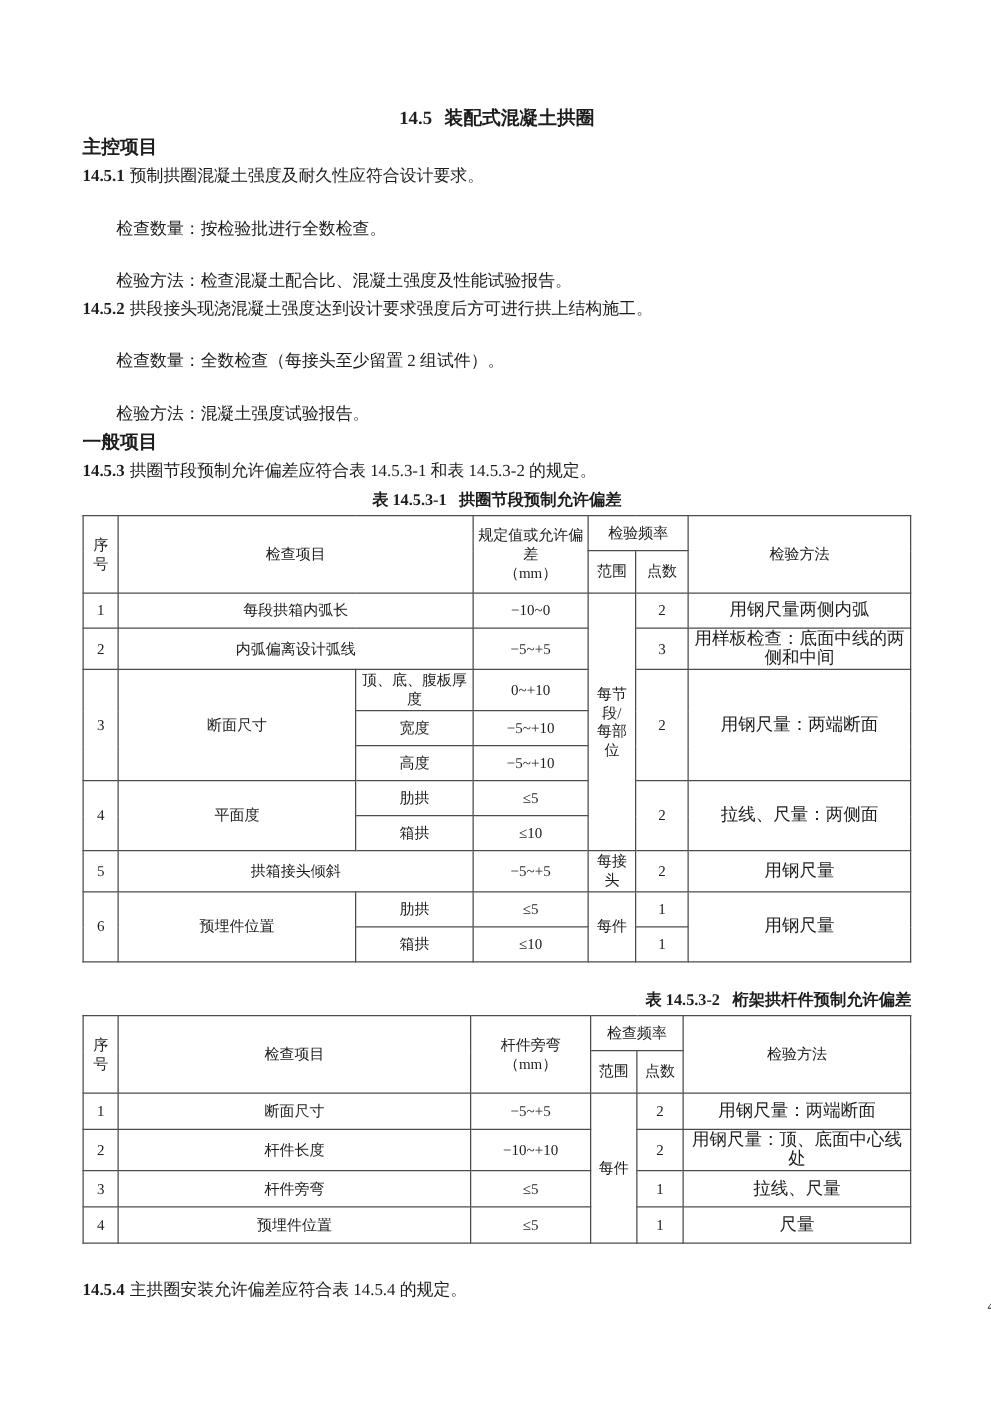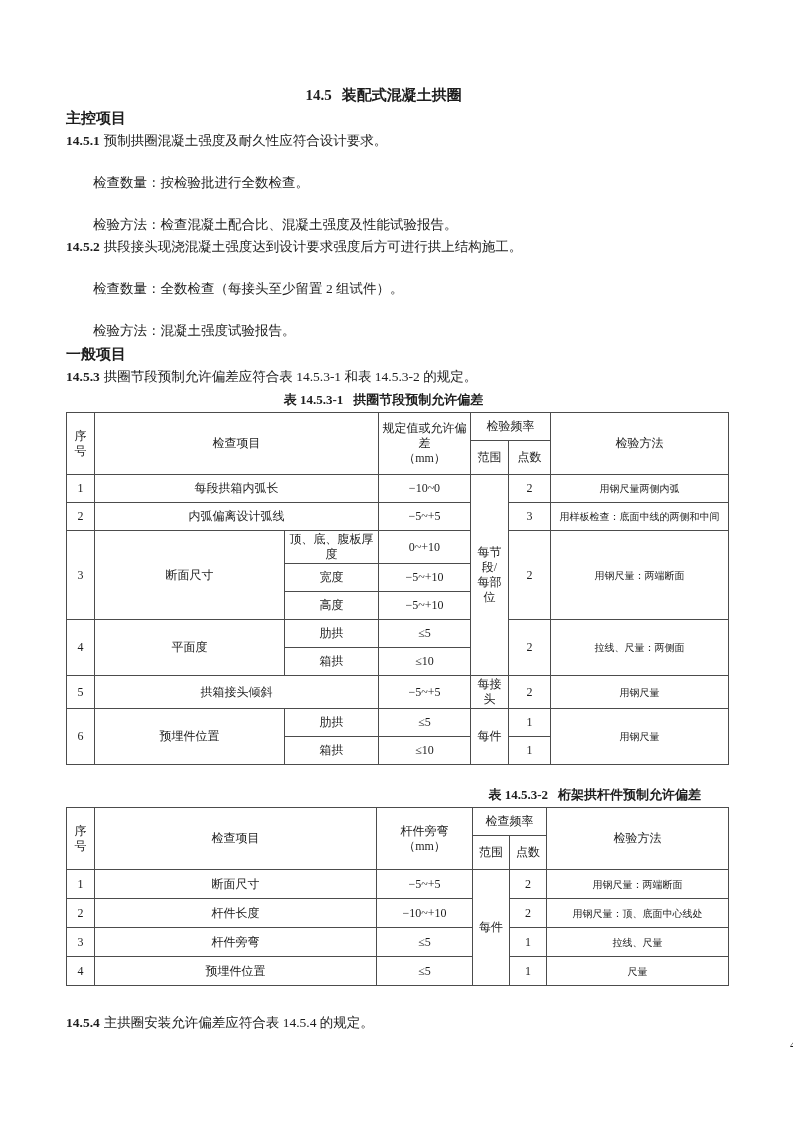--- a/index.html
+++ b/index.html
@@ -1,36 +1,36 @@
 <!DOCTYPE html>
 <html><head>
 <meta charset="utf-8">
 <style>
   html,body{margin:0;padding:0;}
   body{
     width:793px;height:1123px;background:#ffffff;position:relative;
     font-family:"Liberation Serif","DejaVu Serif",serif;
     color:#1d1d1d;
   }
-  .content{padding:84px 92px 0 66px;}
+  .content{padding:84px 64px 0 66px;}
   .sec-heading{ text-align:center;font-weight:bold;font-size:15px;line-height:22px;margin:0;}
   .sub-heading{ text-align:left;font-weight:bold;font-size:15px;line-height:22px;margin:1px 0;}
   .clause{font-size:13.5px;line-height:22px;}
   .clause-num{font-weight:bold;margin-right:4px;}
   .sub-line{font-size:13.5px;line-height:22px;margin-left:27px;margin-top:20px;}
   .tbl-caption{text-align:center;font-weight:bold;font-size:13px;line-height:20px;margin:2px 0 2px 0;}
   .cap-label{margin-right:10px;}
   table{border-collapse:collapse;width:662px;table-layout:fixed;}
   th,td{
     border:1px solid #4c4c4c;
     font-weight:normal;font-size:12px;text-align:center;vertical-align:middle;
     padding:1px 3px;line-height:15px;
   }
   .pre{white-space:pre-line;}
-  .method{font-size:10px;}
+  .method{font-size:14px;}
   tr.hA{height:28px;} tr.hB{height:34px;}
   #table1 tbody tr{height:28px;}
   #table2 tbody tr{height:29px;}
   .t2-caption{margin-top:20px;text-align:right;}
   .clause-last{margin-top:26px;}
   .page-number{
     position:absolute;top:1038px;left:0;width:100%;
     text-align:right;font-size:12px;letter-spacing:3px;margin-left:15px;
   }
 </style>

